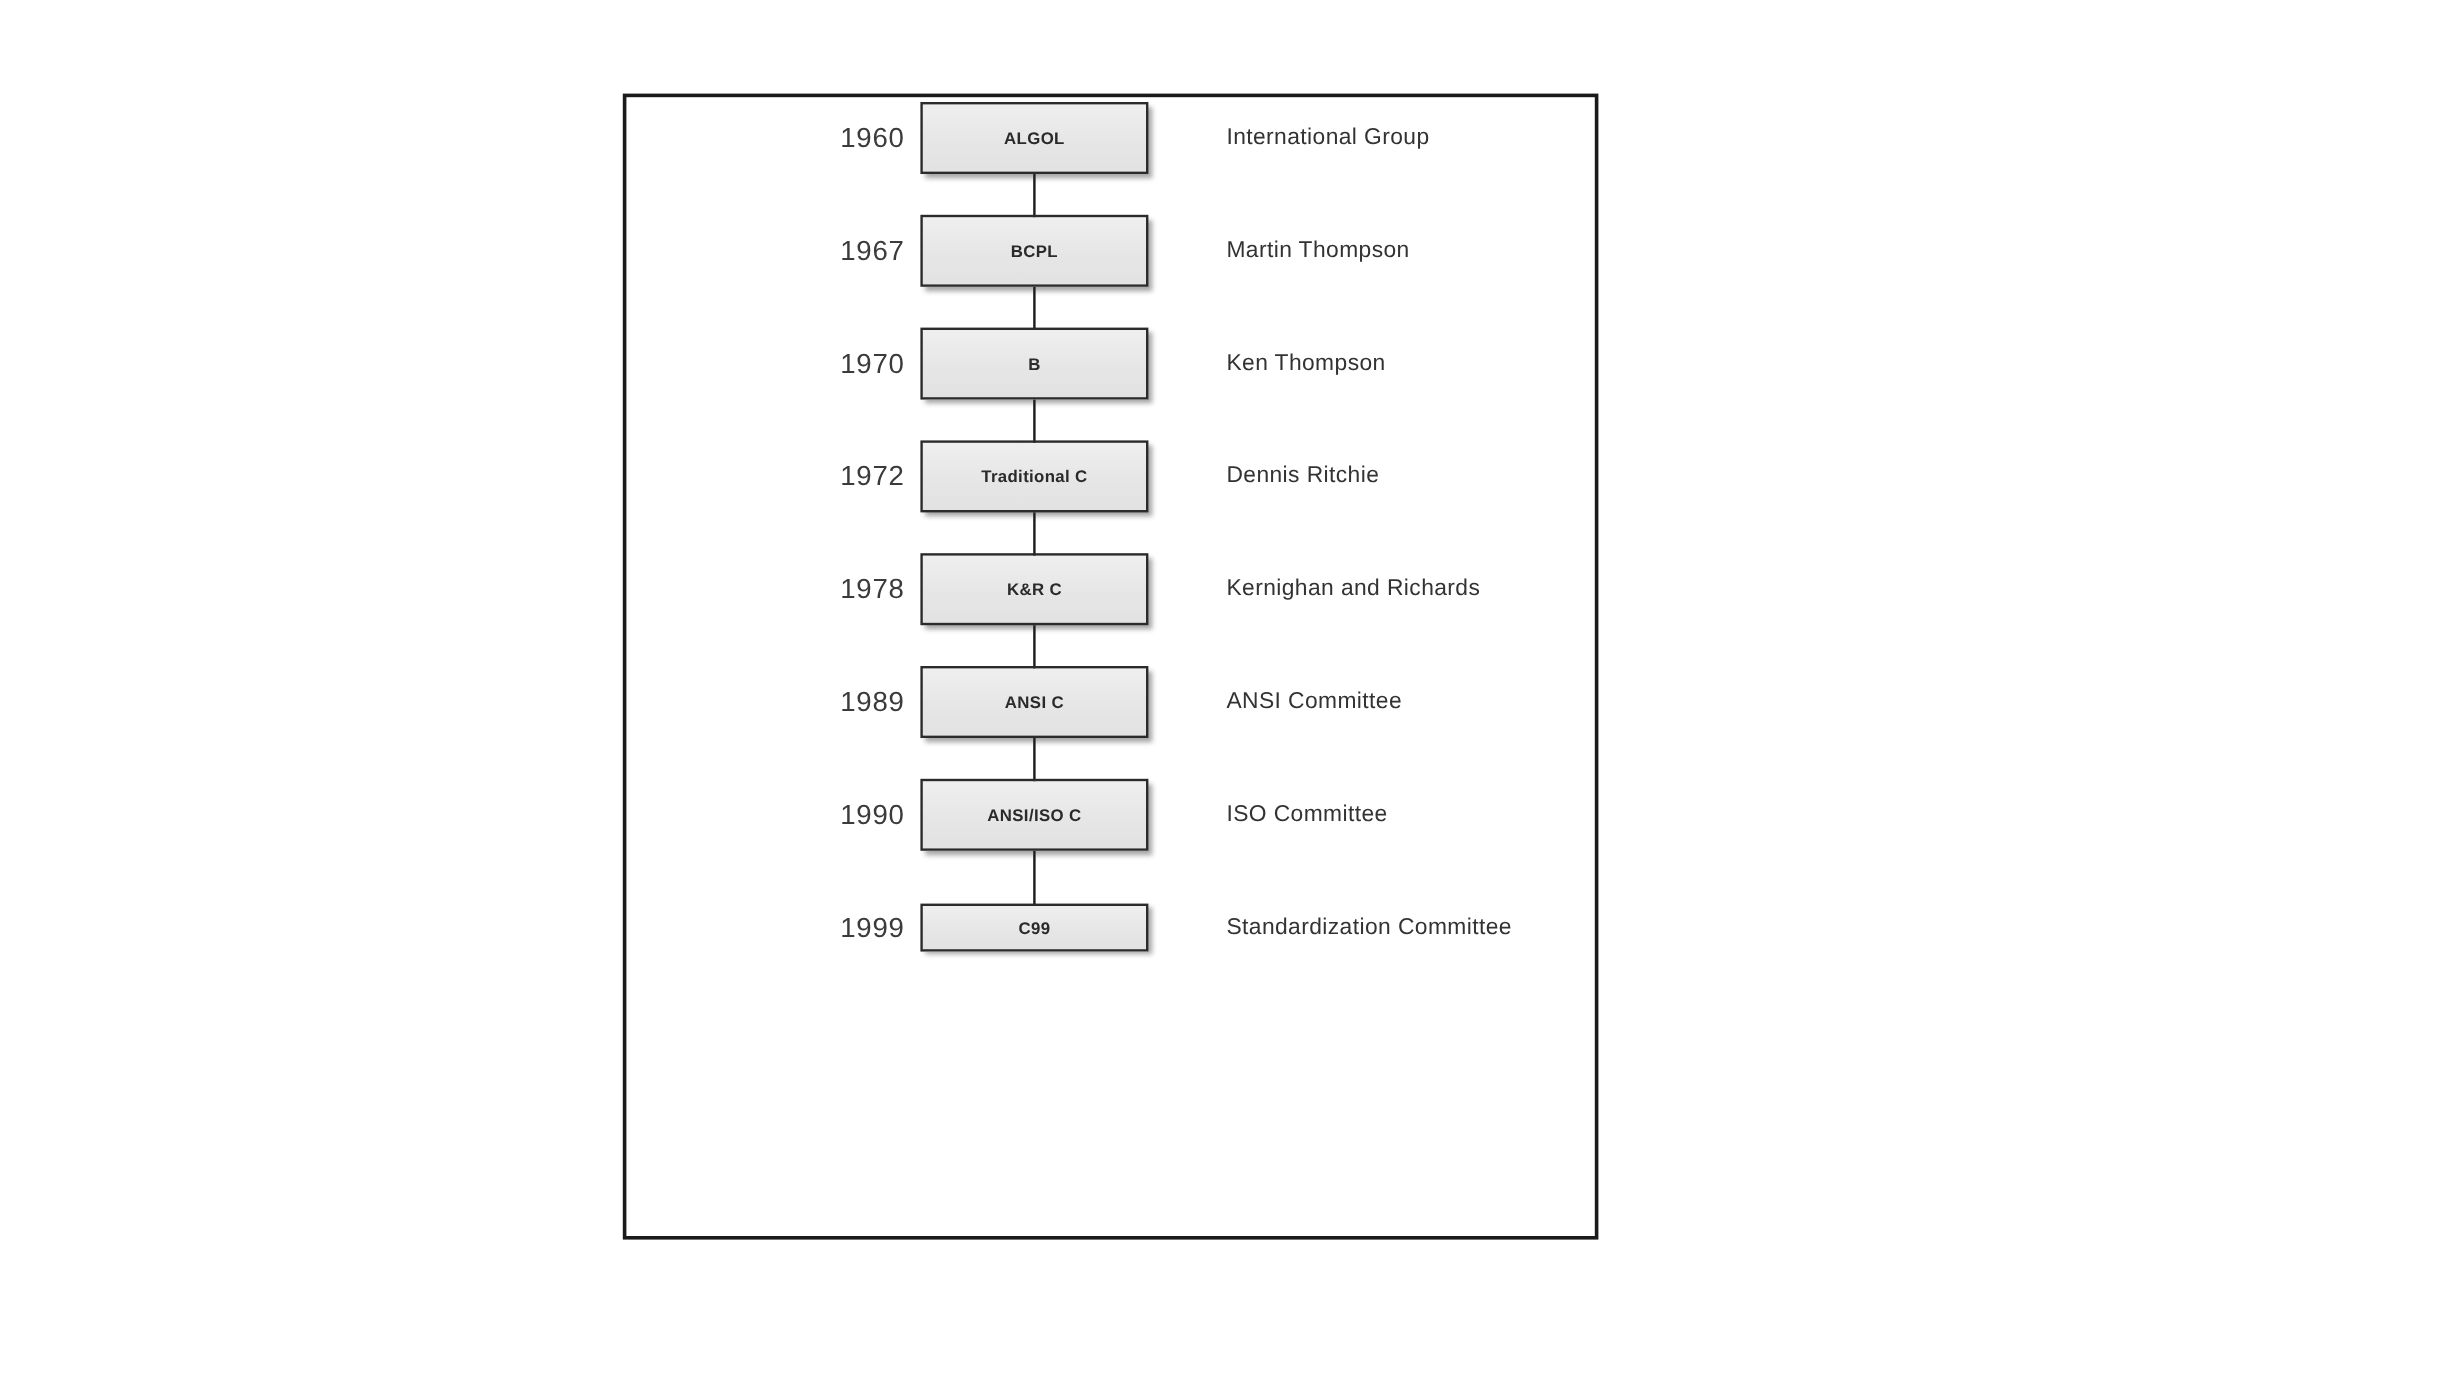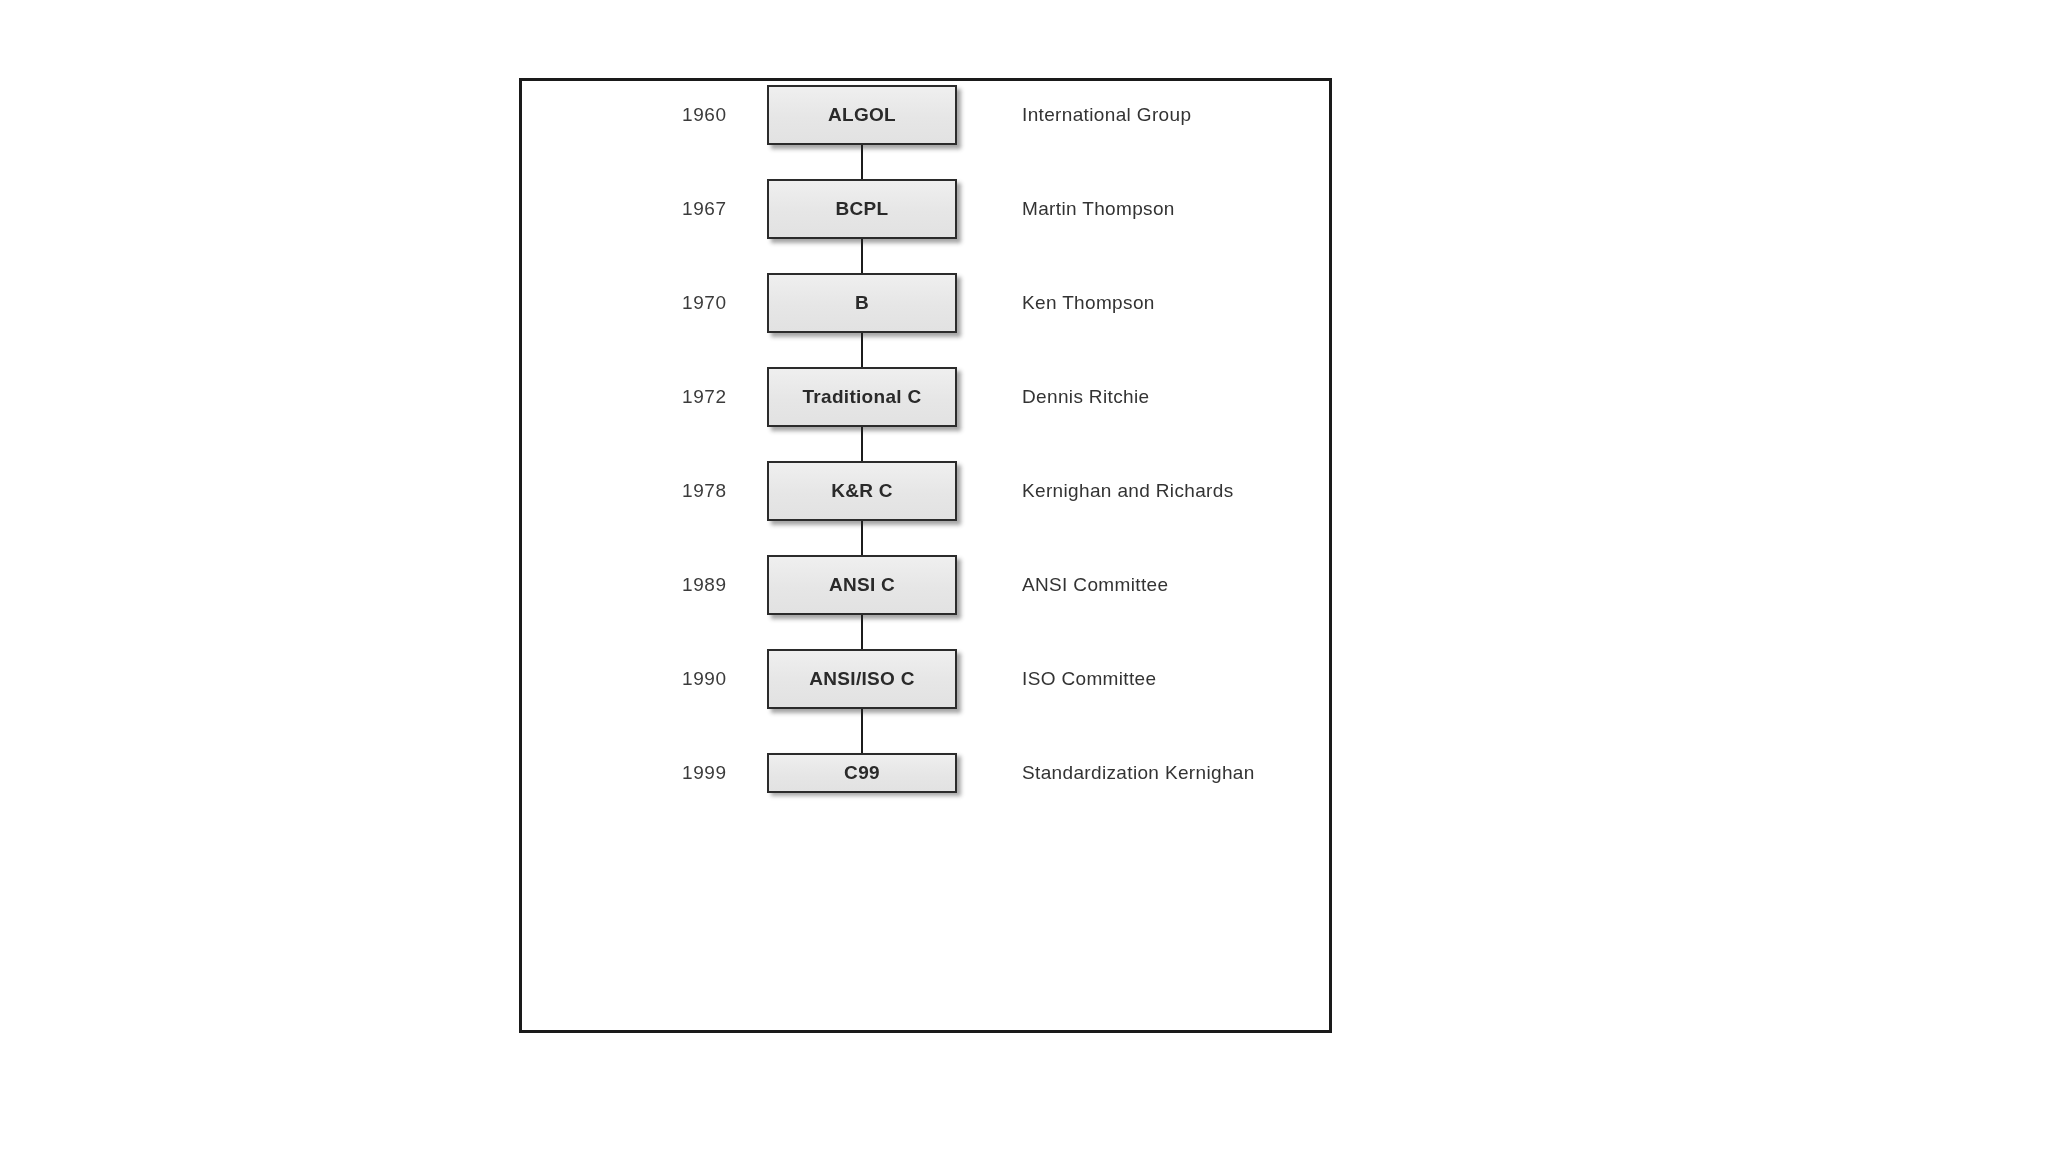--- a/index.html
+++ b/index.html
@@ -39,22 +39,22 @@
     position: absolute;
     left: 0;
     width: 100%;
     height: 0;
   }
 
   .year {
     position: absolute;
     left: 160px;
     width: 90px;
-    text-align: left;
-    font-size: 19px;
+    text-align: center;
+    font-size: 23px;
     color: #3b3b3b;
     letter-spacing: 0.6px;
     transform: translateY(-50%);
     white-space: nowrap;
   }
 
   .node-box {
     position: absolute;
     left: 245px;
     width: 190px;
@@ -67,21 +67,21 @@
     align-items: center;
     justify-content: center;
     box-shadow: 4px 4px 4px rgba(40,40,40,0.42);
   }
   .node-box.short {
     height: 40px;
     box-shadow: 4px 3px 4px rgba(40,40,40,0.40);
     text-align: right;
   }
   .node-label {
-    font-size: 19px;
+    font-size: 14px;
     font-weight: 700;
     color: #2a2a2a;
     letter-spacing: 0.3px;
     white-space: nowrap;
   }
   .node-label.thin {
     font-weight: 600;
   }
 
   .actor {
@@ -212,19 +212,19 @@
         <span class="node-label thin">ANSI/ISO C</span>
       </div>
       <div class="actor">ISO Committee</div>
     </div>
 
     <div class="row" style="top:692px;">
       <div class="year">1999</div>
       <div class="node-box short">
         <span class="node-label thin">C99</span>
       </div>
-      <div class="actor">Standardization Kernighan</div>
+      <div class="actor">Standardization Committee</div>
     </div>
 
   </div>
 
 
 </div>
 
 </body></html>

